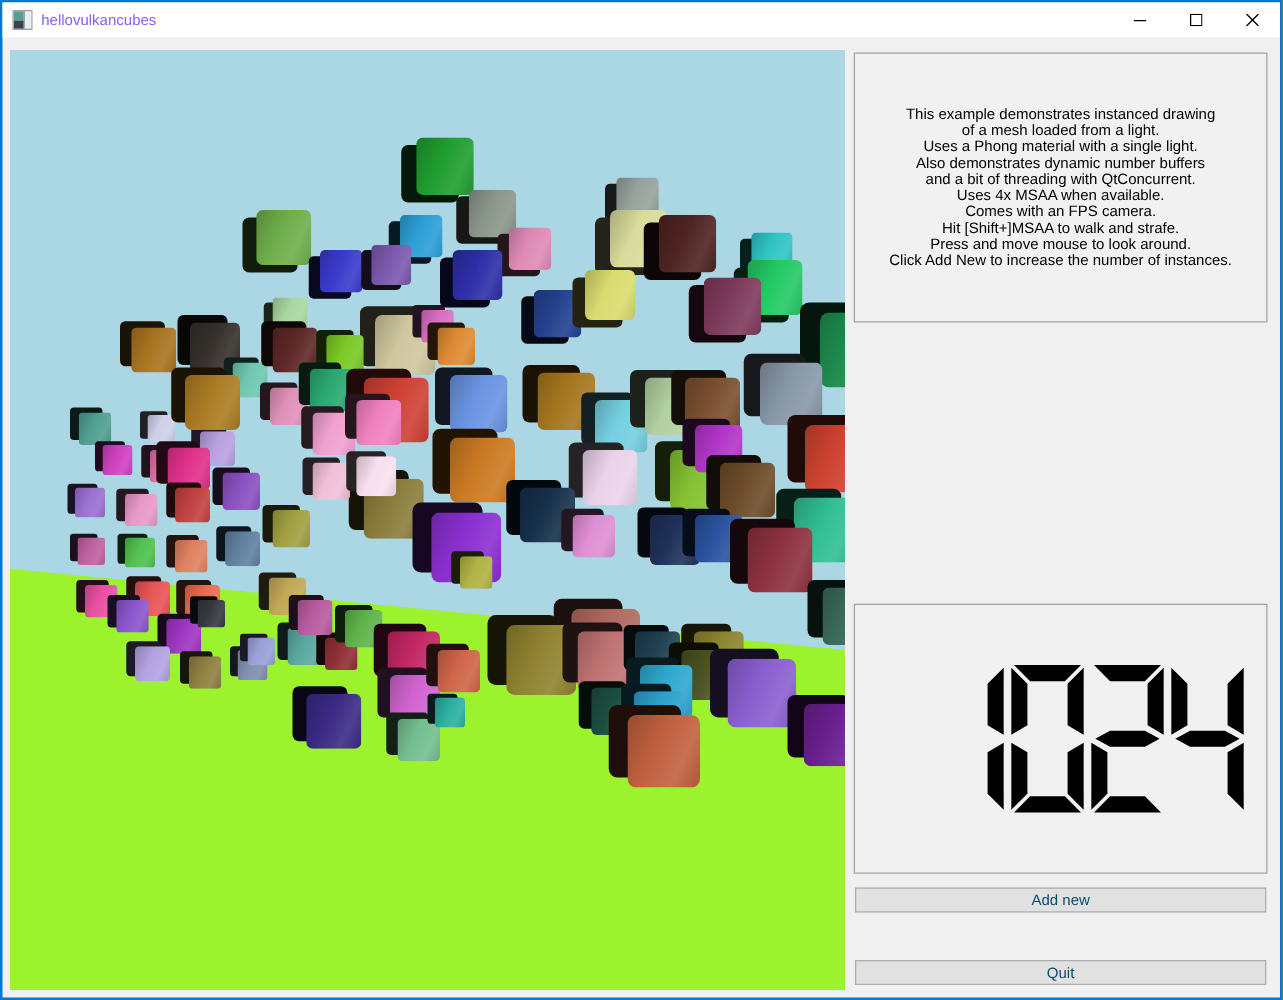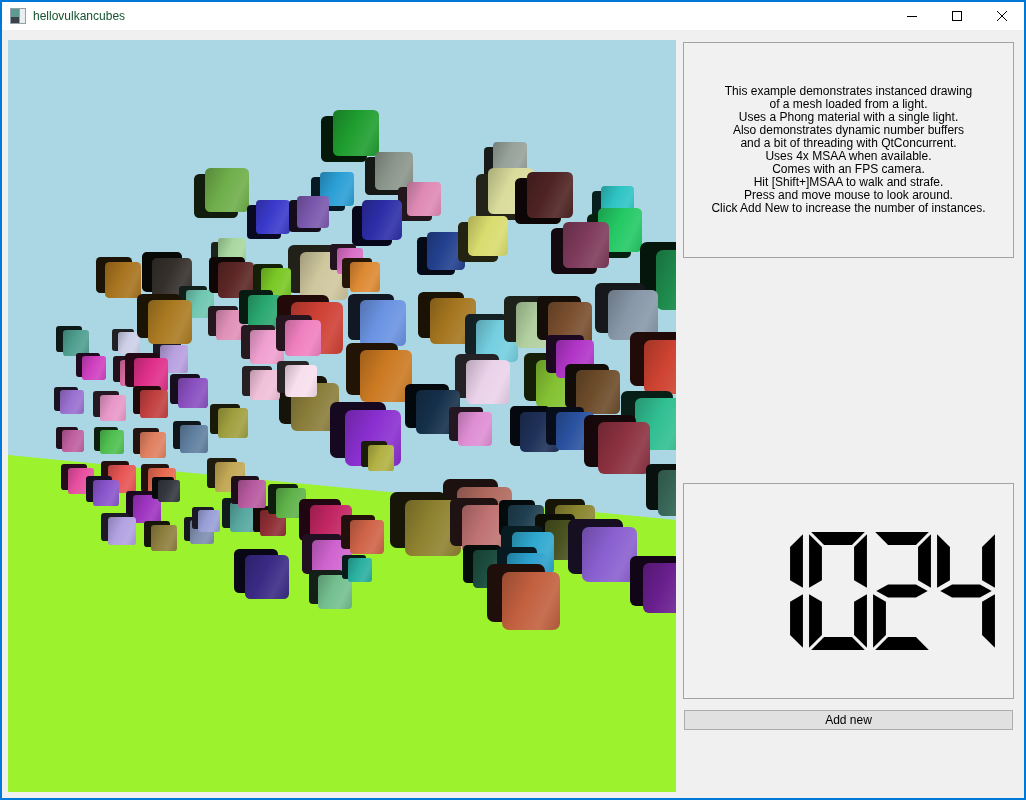--- a/index.html
+++ b/index.html
@@ -4,21 +4,21 @@
 <style>
   html,body{margin:0;padding:0;background:#333;}
   .window{
     position:relative;width:1026px;height:800px;background:#f0f0f0;
     box-shadow:inset 0 0 0 2px #0078d7;
     font-family:"Liberation Sans",sans-serif;overflow:hidden;
   }
   .titlebar{position:absolute;left:2px;top:2px;right:2px;height:28px;background:#ffffff;display:flex;align-items:center;}
   .app-icon{width:16px;height:16px;margin-left:8px;border:1px solid #98a0a4;background:linear-gradient(180deg,#5b9b94 0 55%,#3a424a 55% 100%);position:relative;box-sizing:border-box;flex:0 0 auto;}
   .app-icon::after{content:"";position:absolute;right:0;top:0;width:5px;height:100%;background:#e9eef0;border-left:1px solid #98a0a4;}
-  .title-text{margin-left:7px;font-size:12px;color:#14532d;white-space:nowrap;}
+  .title-text{margin-left:7px;font-size:12px;color:#8b5cf6;white-space:nowrap;}
   .titlebar-controls{margin-left:auto;display:flex;height:100%;}
   .win-btn{width:45px;height:100%;display:flex;align-items:center;justify-content:center;cursor:default;}
   .win-btn svg{display:block;}
 
   .viewport{position:absolute;left:8px;top:40px;width:668px;height:752px;overflow:hidden;}
   .ground{position:absolute;left:0;top:0;width:100%;height:100%;}
   .cube-ext,.cube-face{position:absolute;}
   .cube-face{background-image:linear-gradient(115deg,rgba(0,0,0,.22),rgba(0,0,0,0) 42%,rgba(255,255,255,.10) 72%,rgba(0,0,0,.10) 100%);}
 
   .info-box{
@@ -31,21 +31,21 @@
   .lcd-box{
     position:absolute;left:683px;top:483px;width:331px;height:216px;box-sizing:border-box;
     border:1px solid #a3a3a3;background:#f1f1f1;
     display:flex;align-items:center;justify-content:flex-end;padding-right:17px;gap:4px;
   }
   .lcd-digit{height:124px;width:60px;flex:0 0 auto;}
 
   .btn{
     position:absolute;left:684px;width:329px;height:20px;box-sizing:border-box;
     background:#e1e1e1;border:1px solid #adadad;
-    font-family:"Liberation Sans",sans-serif;font-size:12px;color:#000000;
+    font-family:"Liberation Sans",sans-serif;font-size:12px;color:#0c4a6e;
     display:flex;align-items:center;justify-content:center;padding:0;cursor:default;
   }
   #btn-add{top:710px;} #btn-pause{top:739px;} #btn-quit{top:768px;}
 </style>
 </head>
 <body>
 
 <div class="window" style="box-shadow: rgb(0, 120, 215) 0px 0px 0px 2px inset;">
 
   <div class="titlebar" style="background: rgb(255, 255, 255);">
@@ -323,14 +323,15 @@
       </svg>
       <svg viewBox="0 0 56 112" class="lcd-digit">
         <polygon points="1,3 13,15 13,46 1,53" fill="#000000"></polygon>
         <polygon points="4,56 15,50 41,50 52,56 41,62 15,62" fill="#000000"></polygon>
         <polygon points="55,3 55,53 43,46 43,15" fill="#000000"></polygon>
         <polygon points="55,59 55,109 43,97 43,66" fill="#000000"></polygon>
       </svg>
     </div>
 
   <button class="btn" id="btn-add">Add new</button>
+  <button class="btn" id="btn-quit">Quit</button>
 
 </div>
 
 </body></html>

